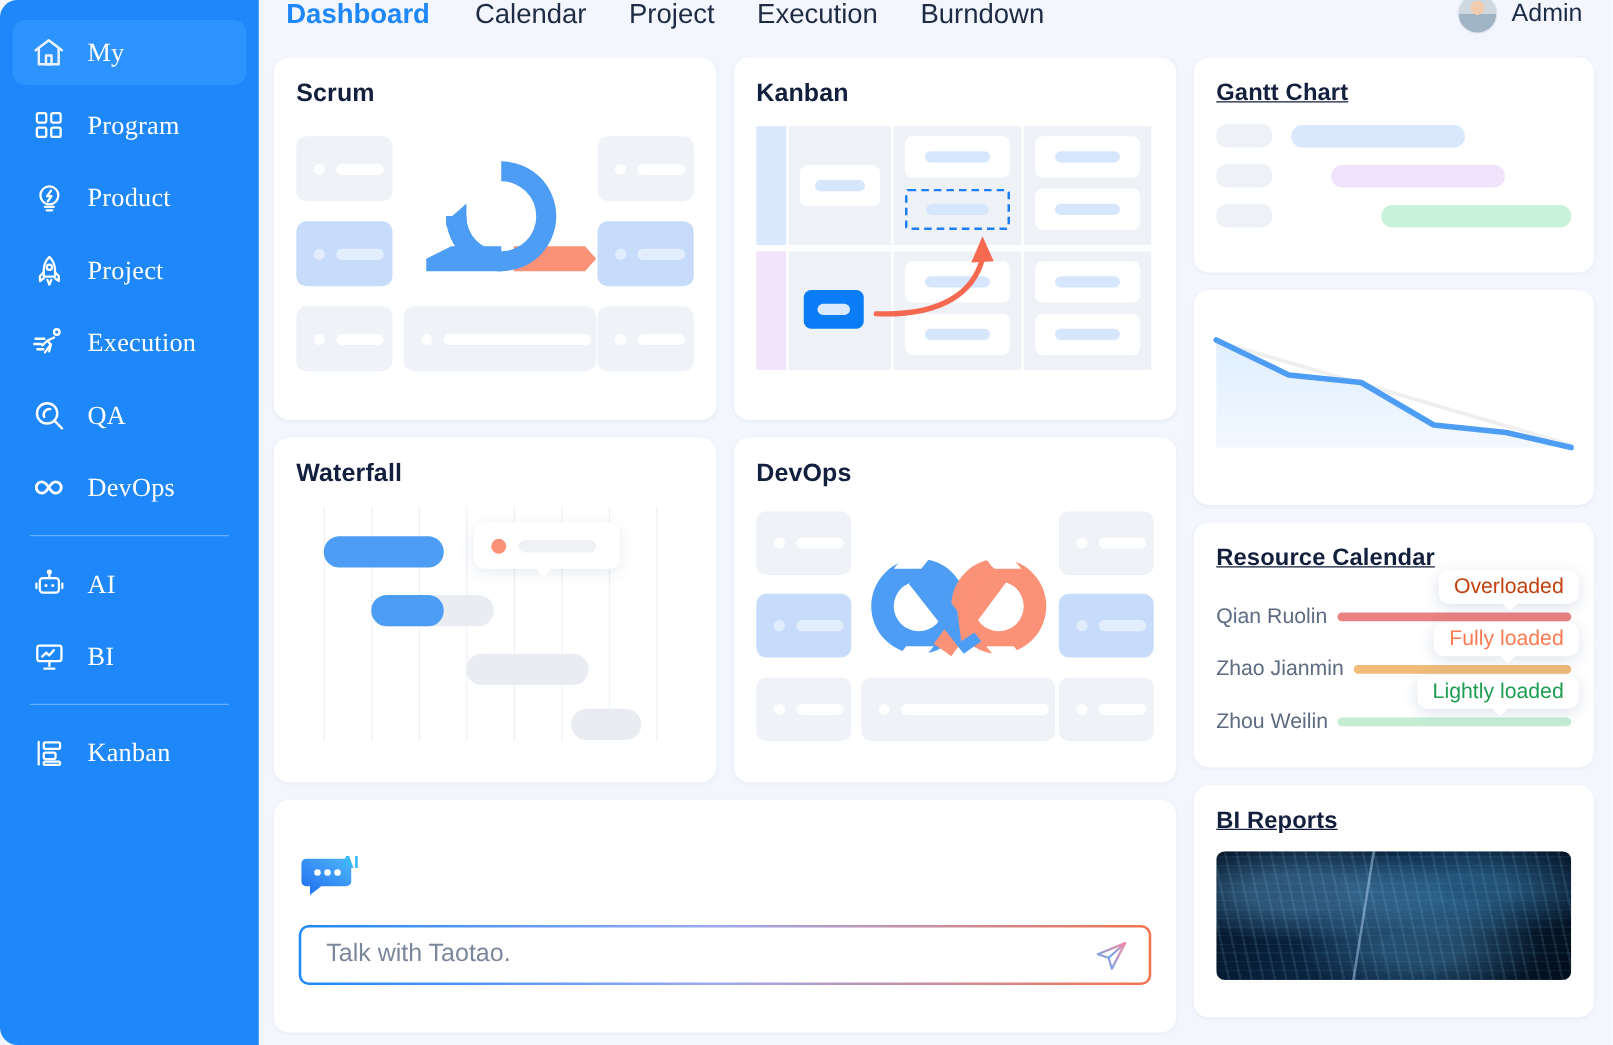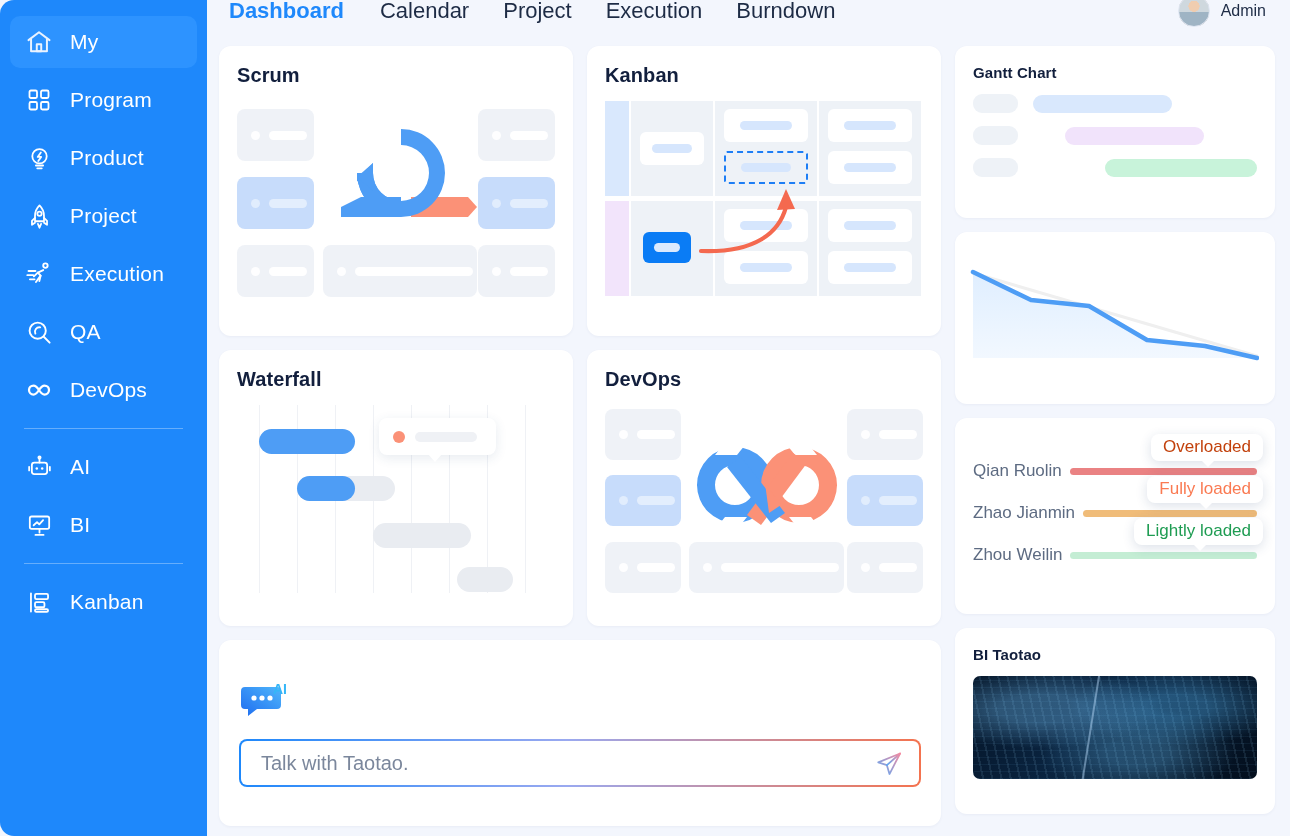--- a/index.html
+++ b/index.html
@@ -29,21 +29,21 @@
     display: flex; align-items: center;
     gap: 16px;
     height: 52px;
     margin: 6px 10px;
     padding: 0 14px;
     border-radius: 10px;
     color: #ffffff;
     cursor: pointer;
   }
   .nav-item.active { background: #2d93ff; }
-  .nav-label { font-size: 21px; letter-spacing: .2px; color:#fff; white-space: nowrap;}
+  .nav-label { font-size: 21px; letter-spacing: .2px; color:#fff; white-space: nowrap; font-family: Liberation Serif, serif;}
   .nav-ico { width: 30px; height: 30px; display:flex; align-items:center; justify-content:center; flex:0 0 30px;}
   .nav-ico svg { display:block; }
   .nav-div { height: 1px; background: rgba(255,255,255,.32); margin: 12px 24px; }
 
   
   #main {
     flex: 1 1 auto; height: 836px;
     display: flex; flex-direction: column;
     padding: 0 12px 0 12px;
     overflow: hidden;
@@ -69,21 +69,21 @@
     width: 32px; height: 32px; border-radius: 50%;
     background:
       radial-gradient(circle at 50% 34%, #f0cdb0 0 22%, transparent 23%),
       linear-gradient(180deg,#cfd8de 0 52%, #9fb4c4 52% 100%),
       repeating-linear-gradient(92deg,#8a7258 0 2px,#c9a884 2px 4px);
     background-blend-mode: normal, normal, normal;
     border: 1px solid #dfe6f2;
     overflow: hidden;
     flex: 0 0 32px;
   }
-  .uname { font-size: 16px; color: #1d2b45; }
+  .uname { font-size: 20px; color: #1d2b45; }
 
   
   #content {
     flex: 1 1 auto;
     display: grid;
     grid-template-columns: 354px 354px 320px;
     grid-template-rows: 290px 276px 186px;
     gap: 14px 14px;
     padding-bottom: 10px;
     align-content: start;
@@ -93,21 +93,21 @@
     border-radius: 12px;
     padding: 18px 18px 14px 18px;
     position: relative;
     overflow: hidden;
     box-shadow: 0 1px 3px rgba(30,60,120,.05);
   }
   .card-title {
     font-size: 20px; font-weight: bold; color: #121f3d;
     letter-spacing: .1px;
   }
-  .card-title.sm { font-size: 15px; }
+  .card-title.sm { font-size: 19px; text-decoration: underline; }
 
   
   #card-scrum   { grid-column: 1; grid-row: 1; }
   #card-kanban  { grid-column: 2; grid-row: 1; }
   #card-wf      { grid-column: 1; grid-row: 2; }
   #card-devops  { grid-column: 2; grid-row: 2; }
   #card-ai      { grid-column: 1 / span 2; grid-row: 3; }
   #rightcol     { grid-column: 3; grid-row: 1 / span 3; display:flex; flex-direction:column; gap:14px; }
   #card-gantt   { height: 172px; flex: 0 0 172px; }
   #card-burn    { height: 172px; flex: 0 0 172px; }
@@ -600,20 +600,21 @@
               </linearGradient>
                 </defs>
               <path d="M4 92 L4 6 L62 34 L120 40 L178 74 L236 80 L288 92 Z" fill="url(#bfill)"></path>
               <path d="M4 7 L288 90" stroke="#efefef" stroke-width="3" fill="none" stroke-linecap="round"></path>
               <path d="M4 6 L62 34 L120 40 L178 74 L236 80 L288 92" stroke="#4e9df5" stroke-width="4.5" fill="none" stroke-linejoin="round" stroke-linecap="round"></path>
             </svg>
           </div>
         </section>
 
         <section class="card" id="card-res">
+          <div class="card-title sm">Resource Calendar</div>
           <div class="res-rows">
 
             <div class="res-row">
               <span class="res-name">Qian Ruolin</span>
               <span class="res-bar" style="background:#ea8283"></span>
               <span class="tip" style="right:-6px;top:-16px;color:#c2410c">Overloaded</span>
             </div>
 
             <div class="res-row">
               <span class="res-name">Zhao Jianmin</span>
@@ -624,21 +625,21 @@
             <div class="res-row">
               <span class="res-name">Zhou Weilin</span>
               <span class="res-bar" style="background:#c4edd4"></span>
               <span class="tip" style="right:-6px;top:-16px;color:#1e9c52">Lightly loaded</span>
             </div>
 
           </div>
         </section>
 
         <section class="card" id="card-bi">
-          <div class="card-title sm">BI Taotao</div>
+          <div class="card-title sm">BI Reports</div>
           <div class="bi-img"></div>
         </section>
 
       </div>
 
     </div>
   </div>
 </div>
 
 </body></html>

